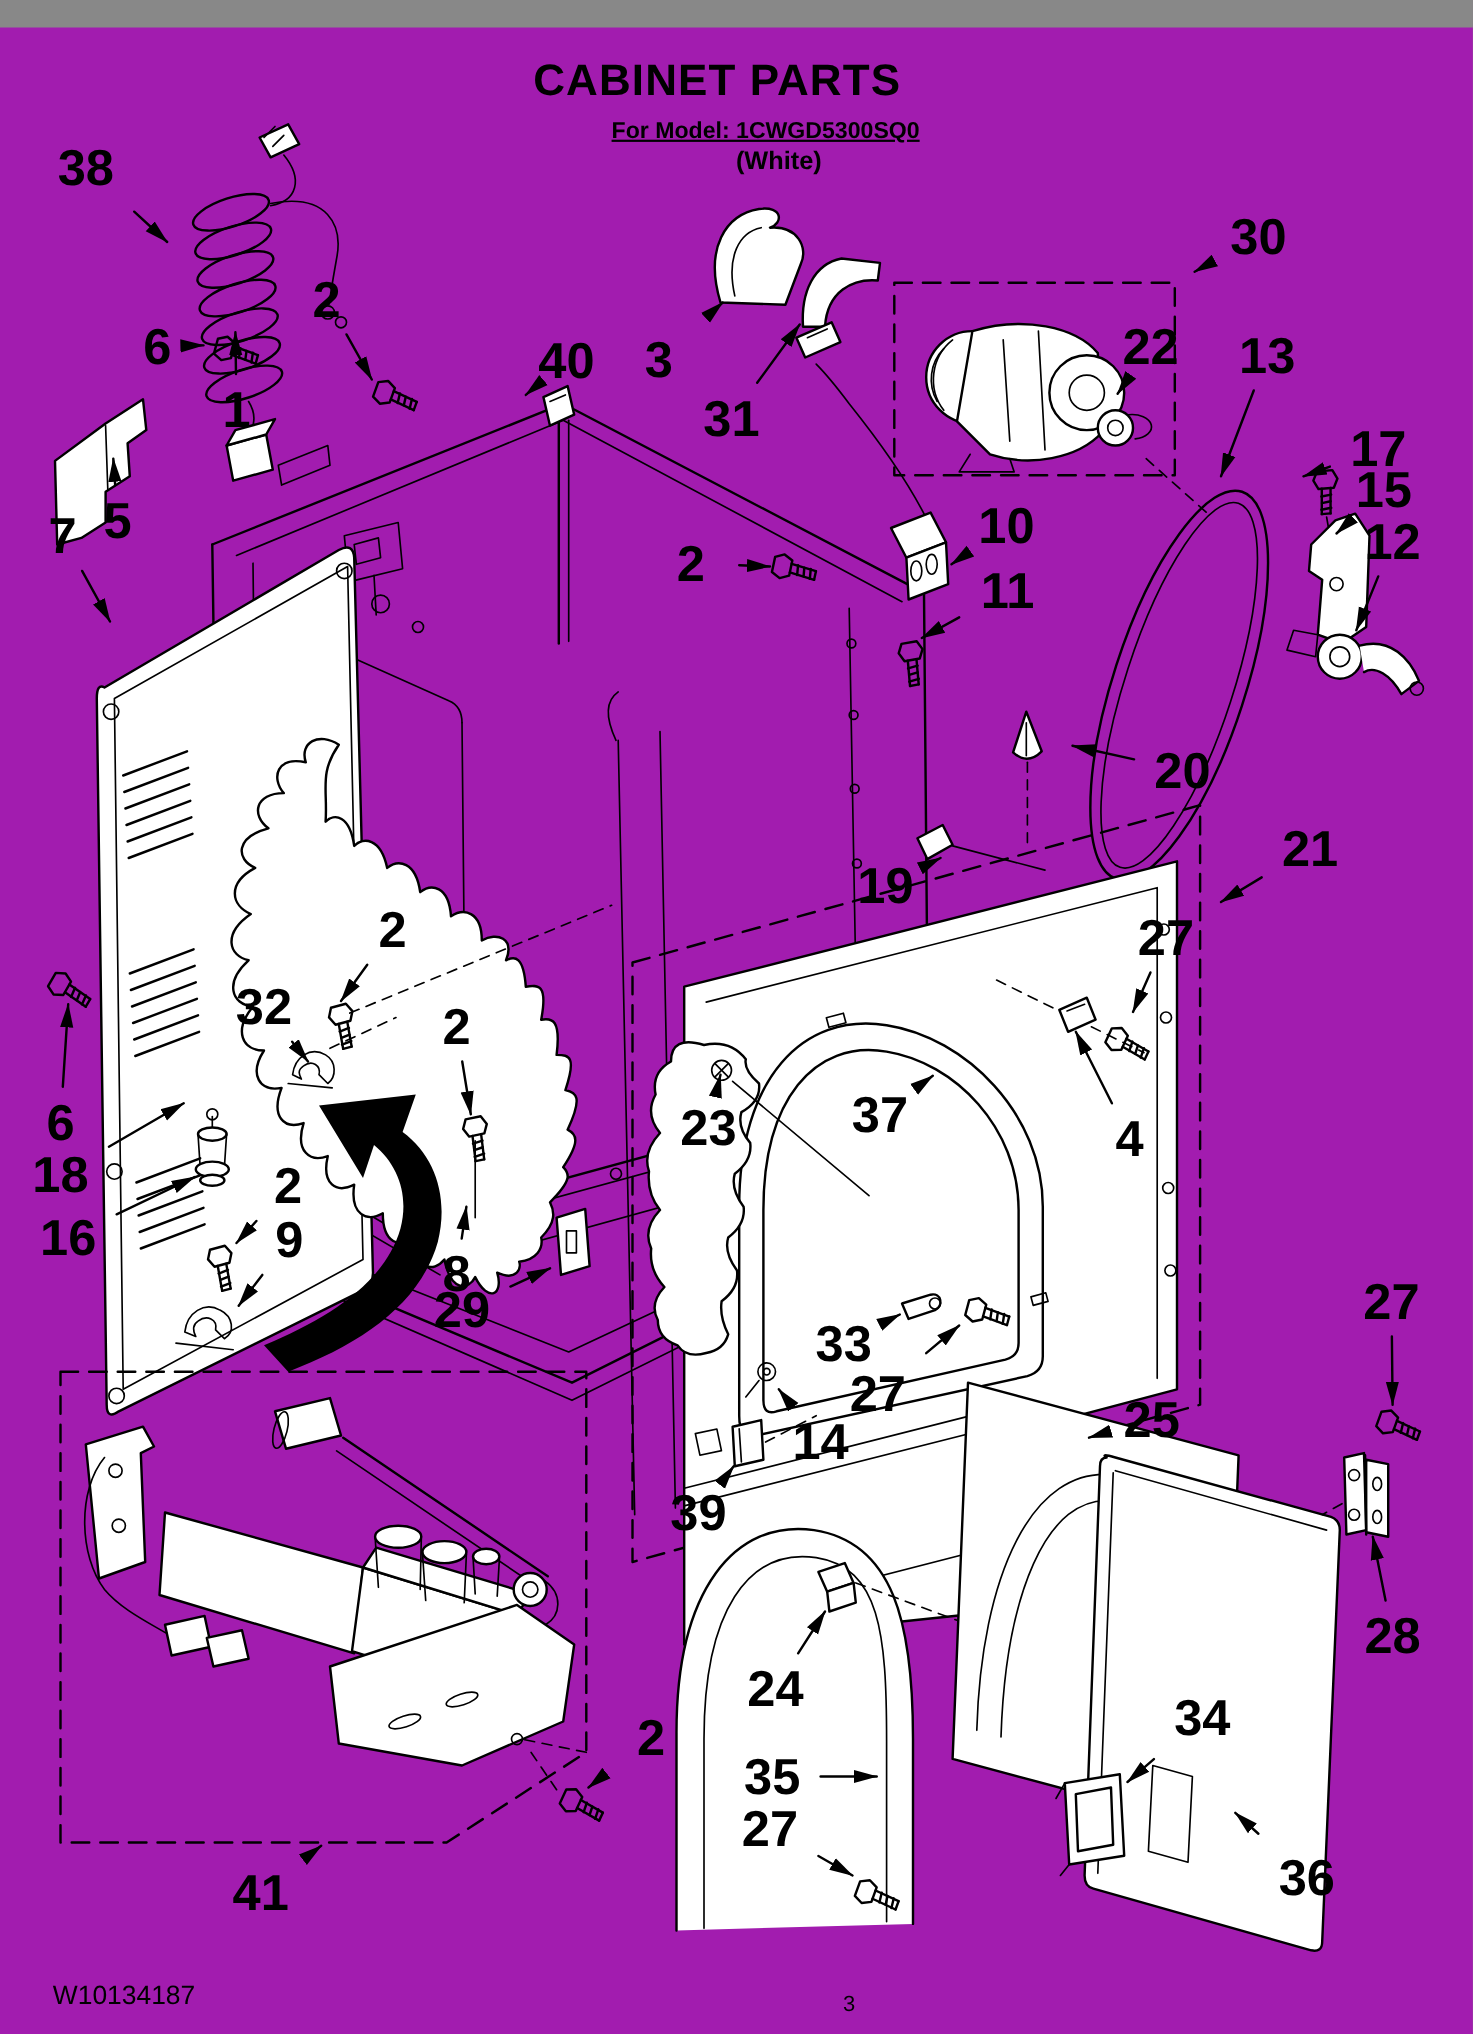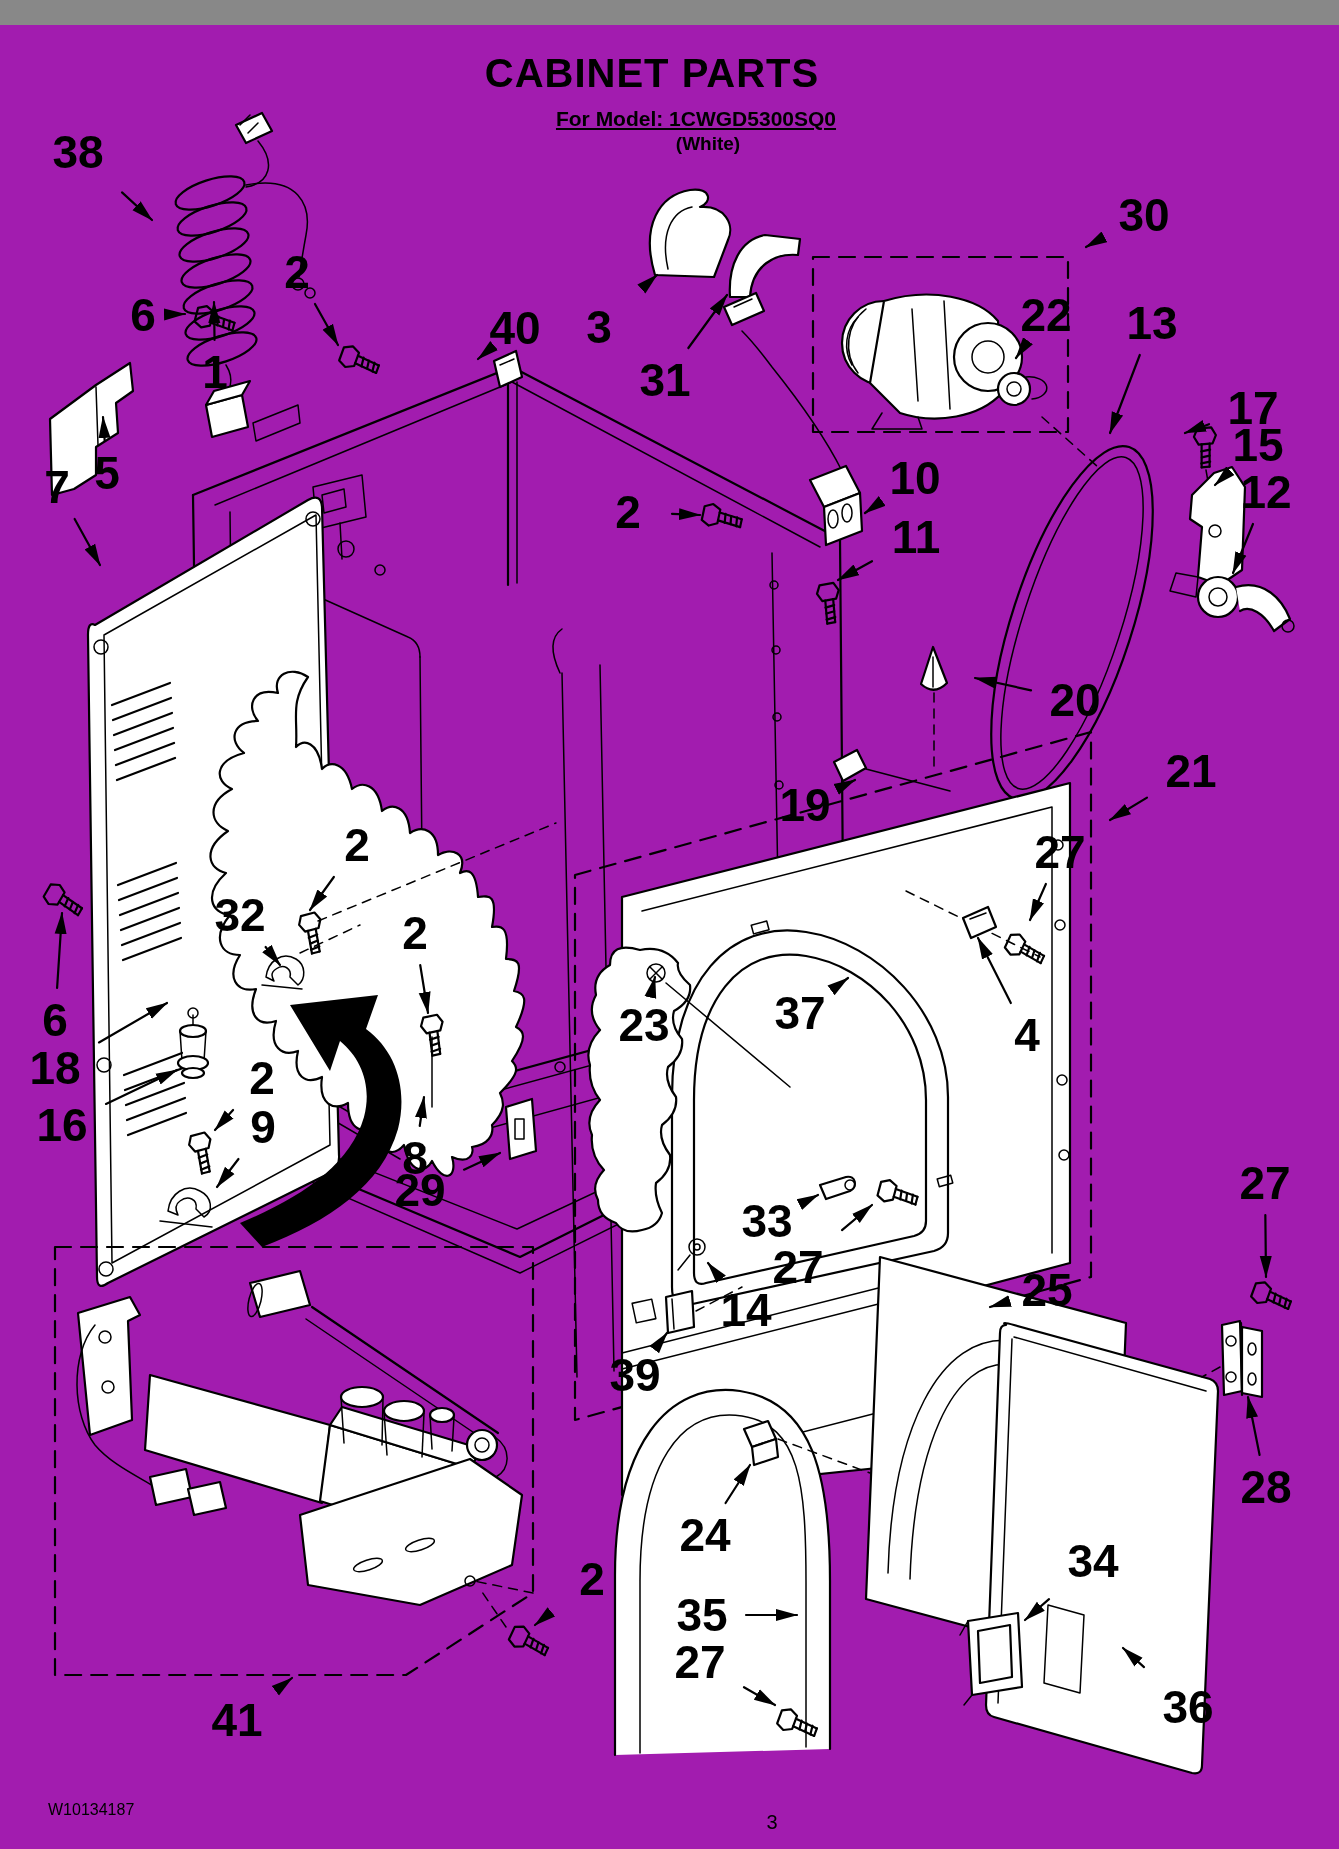--- a/index.html
+++ b/index.html
@@ -1,22 +1,22 @@
 <!DOCTYPE html>
 <html><head>
 <meta charset="utf-8">
 <style>
   html,body{margin:0;padding:0;background:#888;}
   .page{position:relative;width:1339px;height:1849px;background:#a21caf;overflow:hidden;
         font-family:"Liberation Sans", sans-serif;color:#000;margin-top:25px;}
   .titleblock div{position:absolute;text-align:center;font-weight:bold;white-space:nowrap;}
   .t-main{left:352px;top:26px;width:600px;font-size:40px;letter-spacing:1px;}
   .t-model{left:396px;top:82px;width:600px;font-size:21px;text-decoration:underline;}
-  .t-color{left:408px;top:108px;width:600px;font-size:19px;}
-  .f-doc{position:absolute;left:48px;top:1776px;font-size:16px;text-align:center;}
+  .t-color{left:408px;top:108px;width:600px;font-size:23px;}
+  .f-doc{position:absolute;left:48px;top:1776px;font-size:24px;text-align:center;}
   .f-page{position:absolute;left:672px;top:1786px;width:200px;text-align:center;font-size:20px;}
   #art{position:absolute;left:0;top:0;}
   #art path,#art line,#art ellipse,#art circle,#art rect,#art polygon,#art polyline{
      stroke:#000;stroke-width:2.2;fill:none;stroke-linecap:round;stroke-linejoin:round;}
   #art .fillw{fill:#ffffff;}
   #art .thin{stroke-width:1.5;}
   #art .dash{stroke-dasharray:16 10;}
   #art .dash2{stroke-dasharray:9 7;}
   #art .blk{fill:#000;stroke:none;}
   #art text{font-family:"Liberation Sans",sans-serif;font-weight:bold;font-size:46px;

